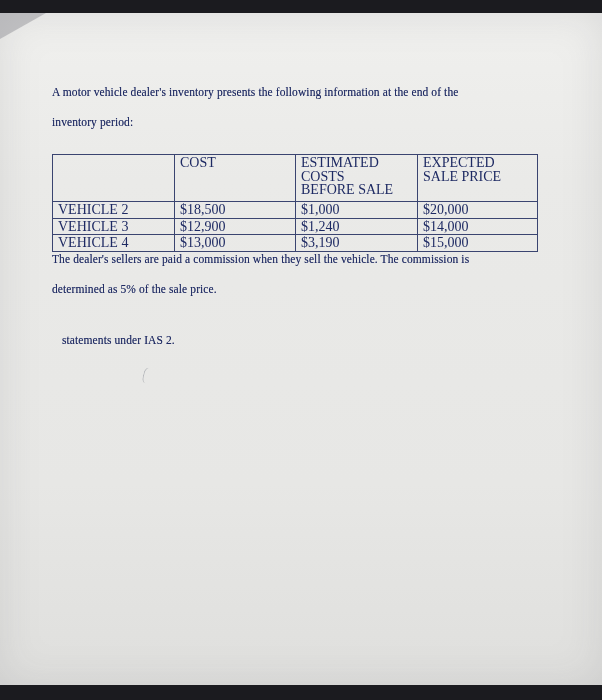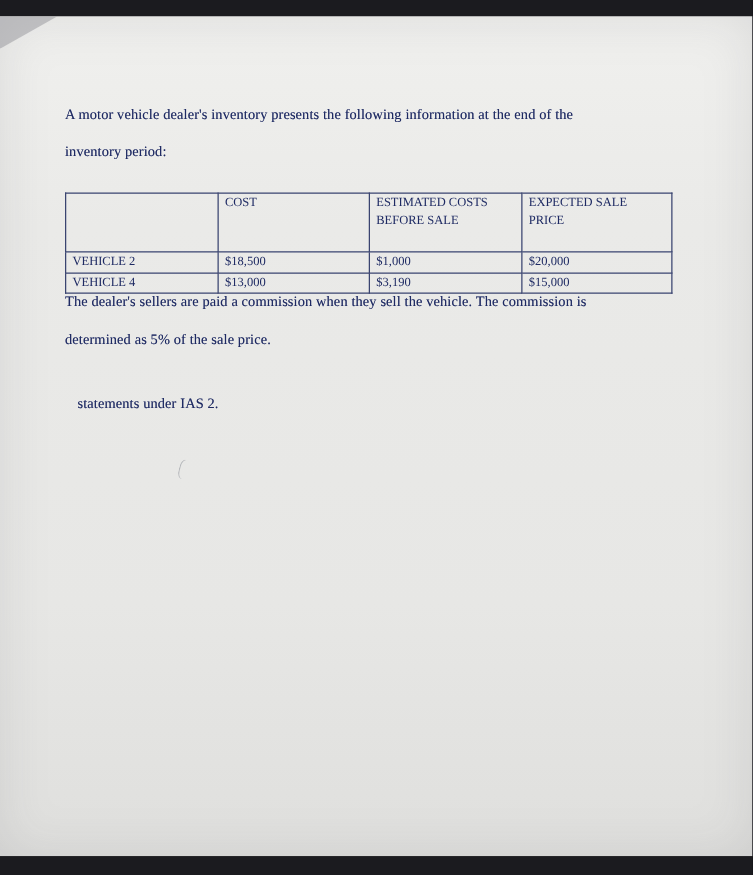--- a/index.html
+++ b/index.html
@@ -60,21 +60,21 @@
     text-shadow: 0 0 0.4px rgba(30,42,99,0.5);
   }
   table.inv {
     border-collapse: collapse;
     margin: 24px 0 0 0;
     table-layout: fixed;
     width: 485px;
   }
   table.inv th, table.inv td {
     border: 1px solid #3a4470;
-    font-size: 10px;
+    font-size: 14px;
     line-height: 13.5px;
     padding: 1px 16px 1px 5px;
     color: #1e2a63;
     font-weight: normal;
     text-align: left;
     vertical-align: top;
     overflow: hidden;
     white-space: nowrap;
   }
   table.inv th {
@@ -126,20 +126,26 @@
           <th>ESTIMATED COSTS BEFORE SALE</th>
           <th>EXPECTED SALE PRICE</th>
         </tr>
         <tr>
           <td>VEHICLE 2</td>
           <td>$18,500</td>
           <td>$1,000</td>
           <td>$20,000</td>
         </tr>
         <tr>
+          <td>VEHICLE 3</td>
+          <td>$12,900</td>
+          <td>$1,240</td>
+          <td>$14,000</td>
+        </tr>
+        <tr>
           <td>VEHICLE 4</td>
           <td>$13,000</td>
           <td>$3,190</td>
           <td>$15,000</td>
         </tr>
       </tbody>
         </table>
 
       <div class="para-block">
         <p class="tline">The dealer's sellers are paid a commission when they sell the vehicle. The commission is</p>

